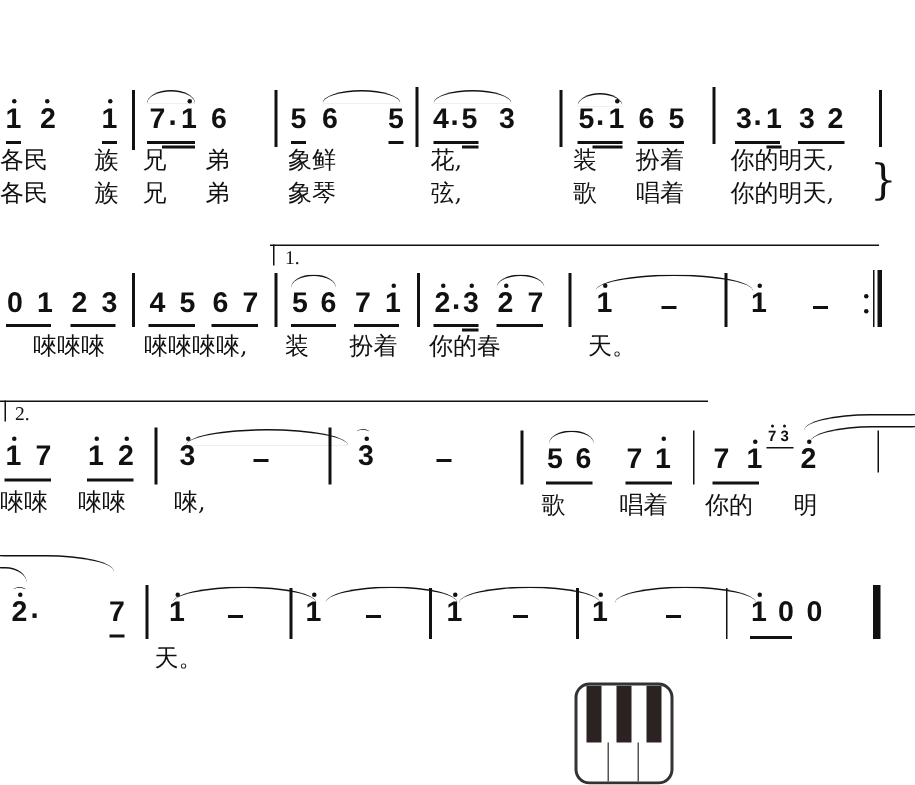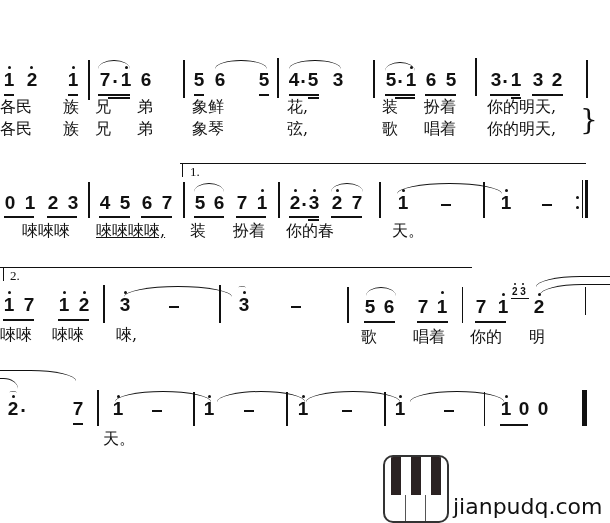--- a/index.html
+++ b/index.html
@@ -166,21 +166,21 @@
   <div class="bar" style="left:483px;top:182px;height:36px;"></div>
   <span class="note" style="left:499px;top:193px;">1</span>
   <span class="dot-hi" style="left:505px;top:189px;"></span>
   <span class="dash" style="left:542px;top:204px;"></span>
   <span class="dot-hi" style="left:576px;top:196px;"></span>
   <span class="dot-hi" style="left:576px;top:206px;"></span>
   <div class="bar" style="left:582px;top:180px;height:38px;width:1px;"></div>
   <div class="thick" style="left:585px;top:180px;height:38px;width:3px;"></div>
 
   <span class="lyric" style="left:22px;top:222px;">唻唻唻</span>
-  <span class="lyric" style="left:96px;top:222px;text-decoration:underline;">唻唻唻唻,</span>
+  <span class="lyric" style="left:96px;top:222px;">唻唻唻唻,</span>
   <span class="lyric" style="left:190px;top:222px;">装</span>
   <span class="lyric" style="left:233px;top:222px;">扮着</span>
   <span class="lyric" style="left:286px;top:222px;">你的春</span>
   <span class="lyric" style="left:392px;top:222px;">天。</span>
 </div>
 
 <div>
   <div class="volta" style="left:0px;top:267px;width:472px;"></div>
   <div class="bar" style="left:3px;top:267px;height:14px;width:1px;"></div>
   <span class="volta-label" style="left:10px;top:268px;">2.</span>
@@ -214,21 +214,21 @@
   <span class="note" style="left:416px;top:297px;">7</span>
   <span class="note" style="left:435px;top:297px;">1</span>
   <span class="dot-hi" style="left:441px;top:291px;"></span>
   <span class="uline" style="left:417px;top:321px;width:31px;"></span>
   <div class="bar" style="left:462px;top:287px;height:36px;width:1px;"></div>
 
   <span class="note" style="left:474px;top:297px;">7</span>
   <span class="note" style="left:496px;top:297px;">1</span>
   <span class="dot-hi" style="left:502px;top:293px;"></span>
   <span class="uline" style="left:475px;top:321px;width:31px;"></span>
-  <span class="abs" style="left:512px;top:286px;font-size:10px;font-weight:bold;font-family:'Liberation Sans',sans-serif;">2 3</span>
+  <span class="abs" style="left:512px;top:286px;font-size:10px;font-weight:bold;font-family:'Liberation Sans',sans-serif;">7 3</span>
   <span class="dot-hi" style="left:514px;top:283px;width:2px;height:2px;"></span>
   <span class="dot-hi" style="left:522px;top:283px;width:2px;height:2px;"></span>
   <span class="uline" style="left:511px;top:298px;width:18px;height:1px;"></span>
   <span class="note" style="left:532px;top:297px;">2</span>
   <span class="dot-hi" style="left:538px;top:293px;"></span>
   <div class="slur" style="left:536px;top:276px;width:74px;height:10px;border-radius:60% 0 0 0 / 100% 0 0 0;"></div>
   <div class="slur" style="left:540px;top:284px;width:70px;height:10px;border-radius:60% 0 0 0 / 100% 0 0 0;"></div>
   <div class="bar" style="left:585px;top:287px;height:28px;width:1px;"></div>
 
   <span class="lyric" style="left:0px;top:326px;">唻唻</span>
@@ -287,14 +287,13 @@
 </div>
 
 <div class="logo">
   <div class="logo-keys">
     <div class="key-black" style="left:6px;"></div>
     <div class="key-black" style="left:26px;"></div>
     <div class="key-black" style="left:46px;"></div>
     <div class="key-line" style="left:20px;"></div>
     <div class="key-line" style="left:40px;"></div>
   </div>
-  <span class="logo-en">jianpudq.com</span>
 </div>
 
 </body></html>

